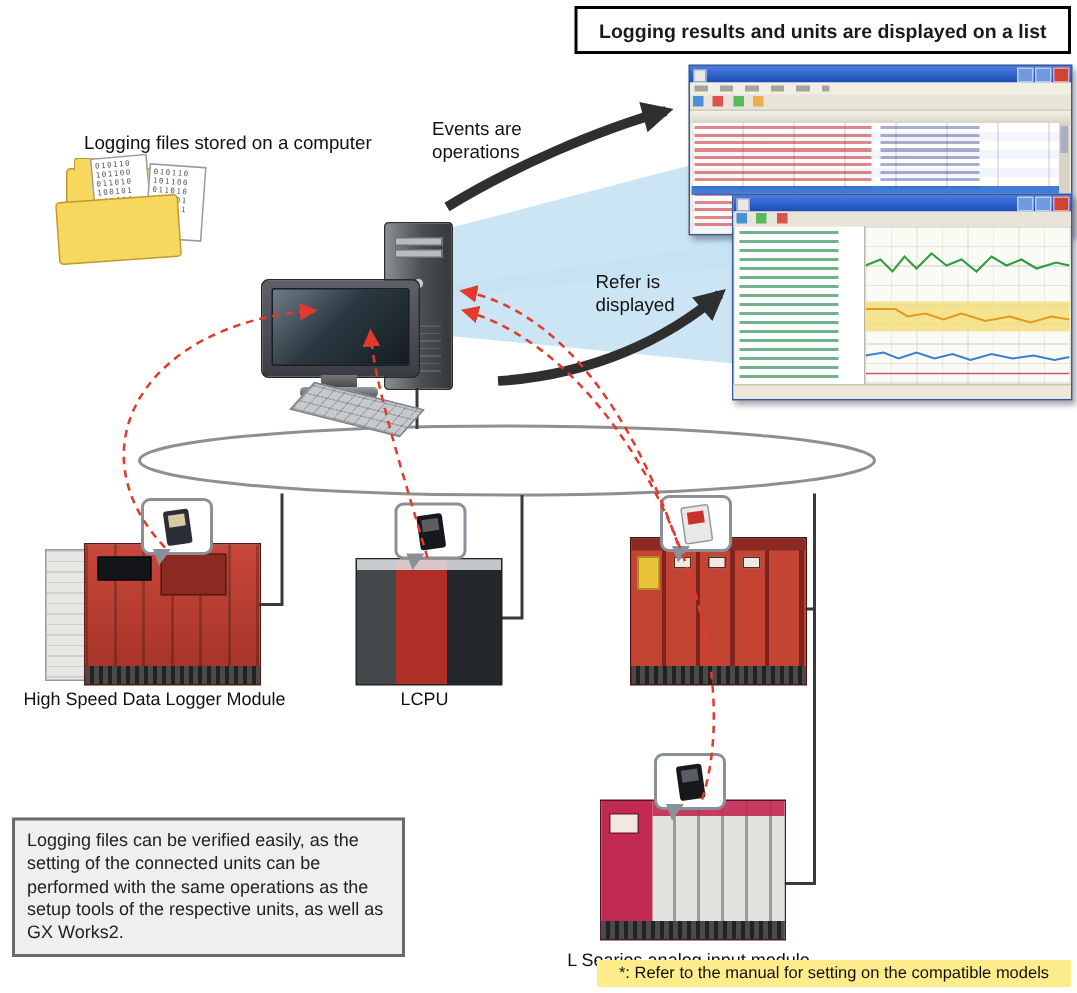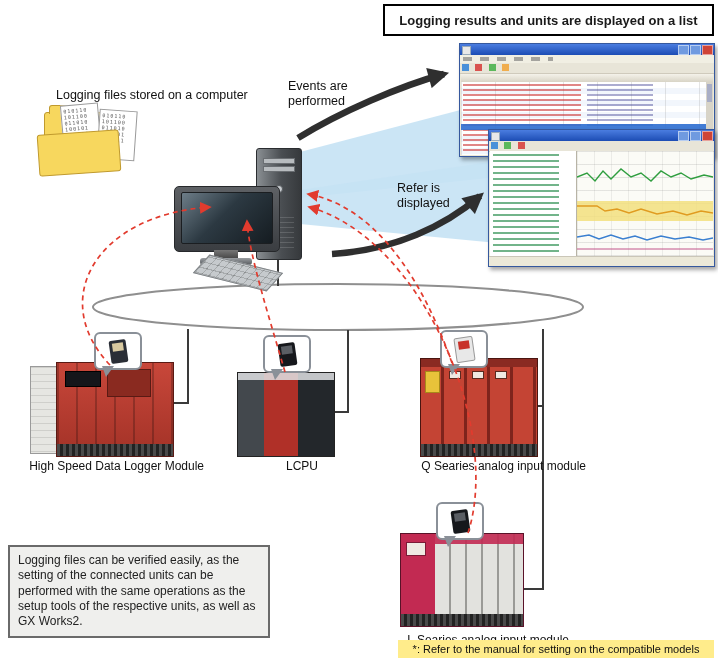--- a/index.html
+++ b/index.html
@@ -16,21 +16,21 @@
 
   
   .title-box{left:383px;top:4px;width:327px;height:28px;border:2px solid #000;background:#fff;
              display:flex;align-items:center;justify-content:center;font-weight:bold;font-size:13px;}
   .note-box{left:8px;top:545px;width:242px;background:#efefed;border:2px solid #6a6a6a;
             padding:6px 8px;font-size:12px;line-height:1.28;color:#222;}
   .footnote{left:398px;top:640px;width:308px;background:#ffec8b;padding:3px 4px;
             font-size:11px;text-align:center;color:#111;}
 
   .lbl{font-size:12.5px;line-height:1.18;color:#111;}
-  .dev-lbl{font-size:12px;text-align:right;color:#111;}
+  .dev-lbl{font-size:12px;text-align:center;color:#111;}
 
   
   .folder{background:#f7d75e;border:1.5px solid #c09a2e;border-radius:3px;}
   .folder-tab{position:absolute;top:-8px;left:4px;width:26px;height:8px;background:#f7d75e;
               border:1.5px solid #c09a2e;border-bottom:none;border-radius:3px 3px 0 0;}
   .doc{background:#fff;border:1px solid #999;padding:2px 2px;font-family:"DejaVu Sans Mono",monospace;
        font-size:5px;line-height:6px;letter-spacing:1px;color:#555;white-space:pre-line;overflow:hidden;}
 
   
   .tower{left:256px;top:148px;width:44px;height:110px;background:linear-gradient(90deg,#8a8f93,#4a4e52 55%,#36393c);
@@ -319,28 +319,27 @@
     </g>
   </svg>
 
   <div class="abs layer-text title-box">
     <span>Logging results and units are displayed on a list</span>
   </div>
 
   <div class="abs layer-text lbl" style="left:24px;top:88px;margin-left:32px;">Logging files stored on a computer</div>
 
   <div class="abs layer-text lbl preline" style="left:288px;top:79px;">Events are
-performed</div>
+operations</div>
 
   <div class="abs layer-text lbl preline" style="left:397px;top:181px;">Refer is
 displayed</div>
 
   <div class="abs layer-text dev-lbl" style="left:2px;top:459px;width:202px;">High Speed Data Logger Module</div>
   <div class="abs layer-text dev-lbl" style="left:248px;top:459px;width:70px;">LCPU</div>
-  <div class="abs layer-text dev-lbl" style="left:366px;top:459px;width:220px;">Q Searies analog input module</div>
   <div class="abs layer-text dev-lbl" style="left:349px;top:633px;width:220px;">L Searies analog input module</div>
 
   <div class="abs layer-text note-box">
     <span>Logging files can be verified easily, as the setting of the connected units can be performed with the same operations as the setup tools of the respective units, as well as GX Works2.</span>
   </div>
 
   <div class="abs layer-text footnote">*: Refer to the manual for setting on the compatible models</div>
 
 </div>
 

